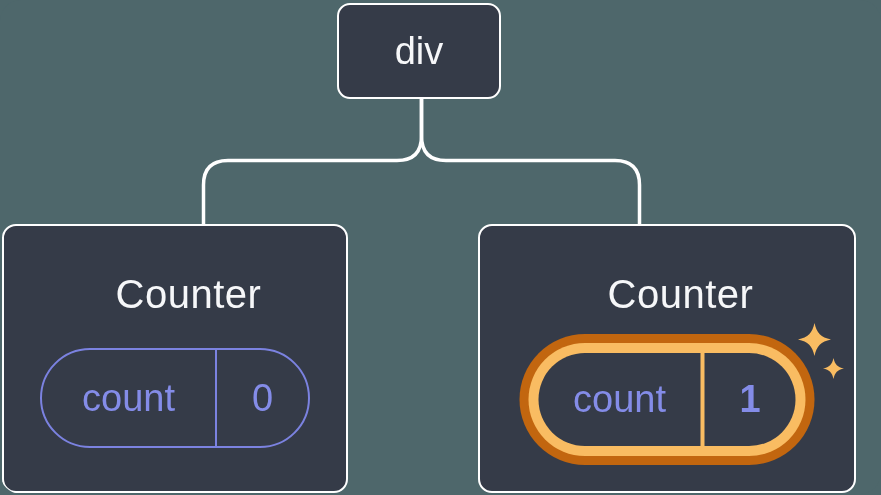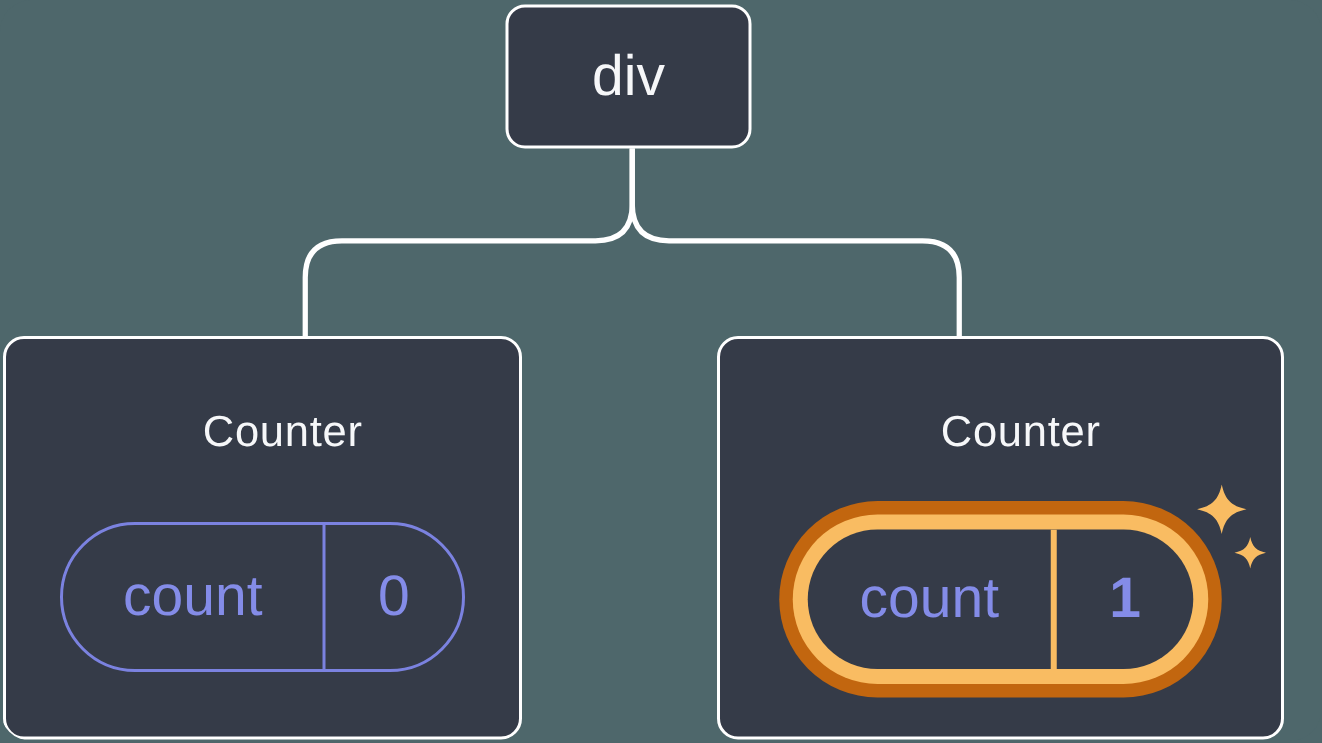--- a/index.html
+++ b/index.html
@@ -52,21 +52,21 @@
     height: 269px;
     background: var(--card-bg);
     border: 2.5px solid var(--card-border);
     border-radius: 14px;
   }
   .card-left  { left: 2px;   width: 346px; }
   .card-right { left: 478px; width: 378px; }
   .card-title {
     margin-top: 46px;
     text-align: center;
-    font-size: 29px;
+    font-size: 40px;
     font-weight: 500;
     color: var(--text-light);
     letter-spacing: 0.5px;
     padding-left: 27px;
   }
   
   .pill-plain {
     position: absolute;
     left: 50%; transform: translateX(-50%);
     top: 122px;

